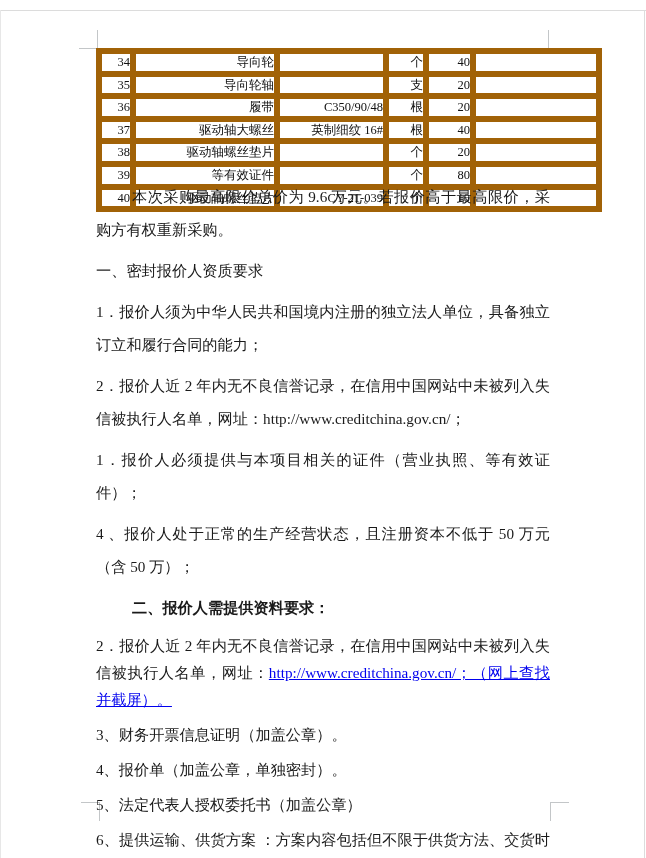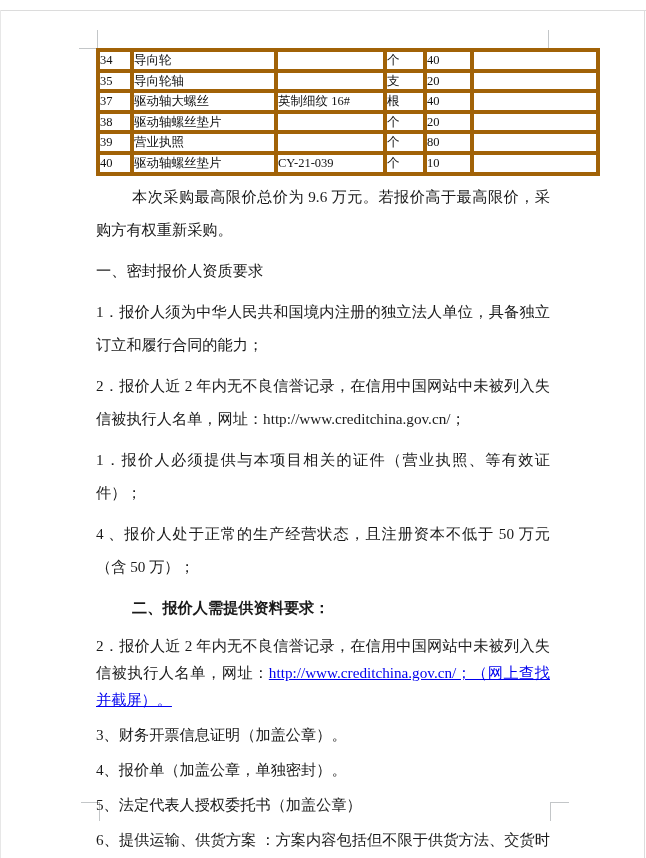--- a/index.html
+++ b/index.html
@@ -19,22 +19,22 @@
   .crop-tr{left:548px;top:30px;border-left:1px solid #c3c6c8;border-bottom:1px solid #c3c6c8;}
   .crop-bl{left:81px;top:802px;border-right:1px solid #c3c6c8;border-top:1px solid #c3c6c8;}
   .crop-br{left:550px;top:802px;border-left:1px solid #c3c6c8;border-top:1px solid #c3c6c8;}
   
   table.parts{
     position:absolute;left:96px;top:48px;width:500px;
     border-collapse:collapse;table-layout:fixed;
     font-size:12.5px;color:#111;
   }
   table.parts td{
-    border:4px solid #a16207;height:16.6px;line-height:16.6px;
-    padding:0;text-align:left;vertical-align:middle;
+    border:6px solid #a16207;height:16.6px;line-height:16.6px;
+    padding:0;text-align:right;vertical-align:middle;
     overflow:hidden;white-space:nowrap;
   }
   
   .content{
     position:absolute;left:88px;top:172px;width:470px;
     font-size:15.2px;text-align:justify;overflow-wrap:anywhere;
   }
   .content p{margin:8px;}
   .la{line-height:33px;}
   .lb{line-height:27px;}
@@ -76,38 +76,46 @@
         </tr>
         <tr>
           <td>35</td>
           <td>导向轮轴</td>
           <td></td>
           <td>支</td>
           <td>20</td>
           <td></td>
         </tr>
         <tr>
+          <td>36</td>
+          <td>履带</td>
+          <td>C350/90/48</td>
+          <td>根</td>
+          <td>20</td>
+          <td></td>
+        </tr>
+        <tr>
           <td>37</td>
           <td>驱动轴大螺丝</td>
           <td>英制细纹 16#</td>
           <td>根</td>
           <td>40</td>
           <td></td>
         </tr>
         <tr>
           <td>38</td>
           <td>驱动轴螺丝垫片</td>
           <td></td>
           <td>个</td>
           <td>20</td>
           <td></td>
         </tr>
         <tr>
           <td>39</td>
-          <td>营业执照</td>
+          <td>等有效证件</td>
           <td></td>
           <td>个</td>
           <td>80</td>
           <td></td>
         </tr>
         <tr>
           <td>40</td>
           <td>驱动轴螺丝垫片</td>
           <td>CY-21-039</td>
           <td>个</td>

